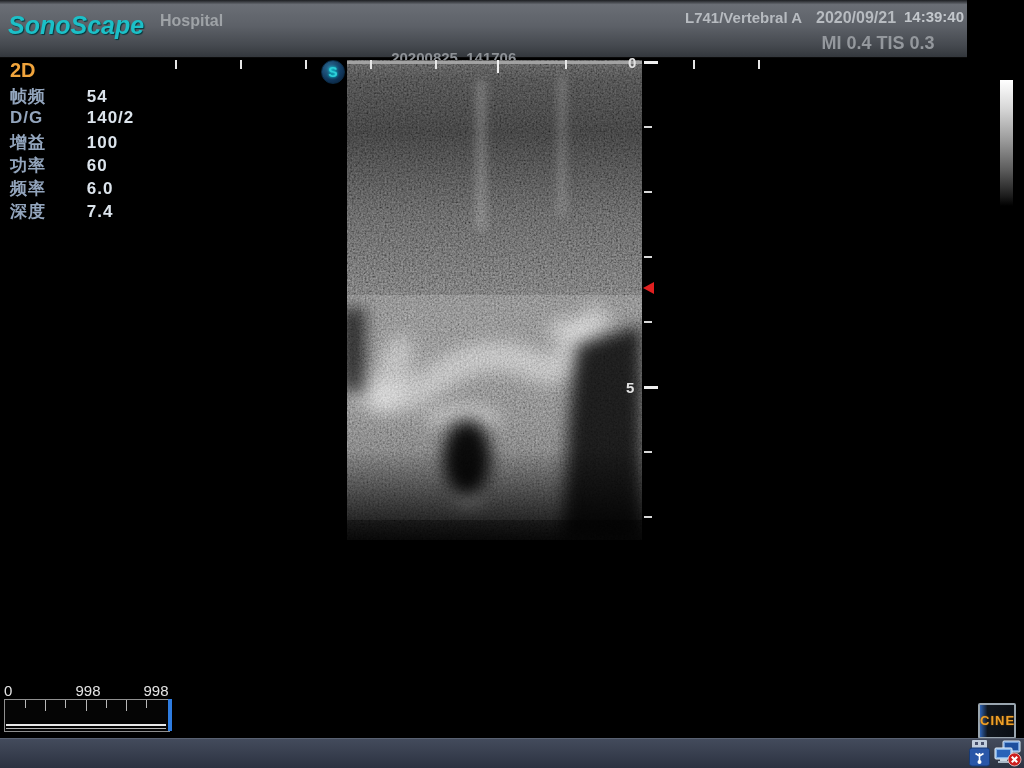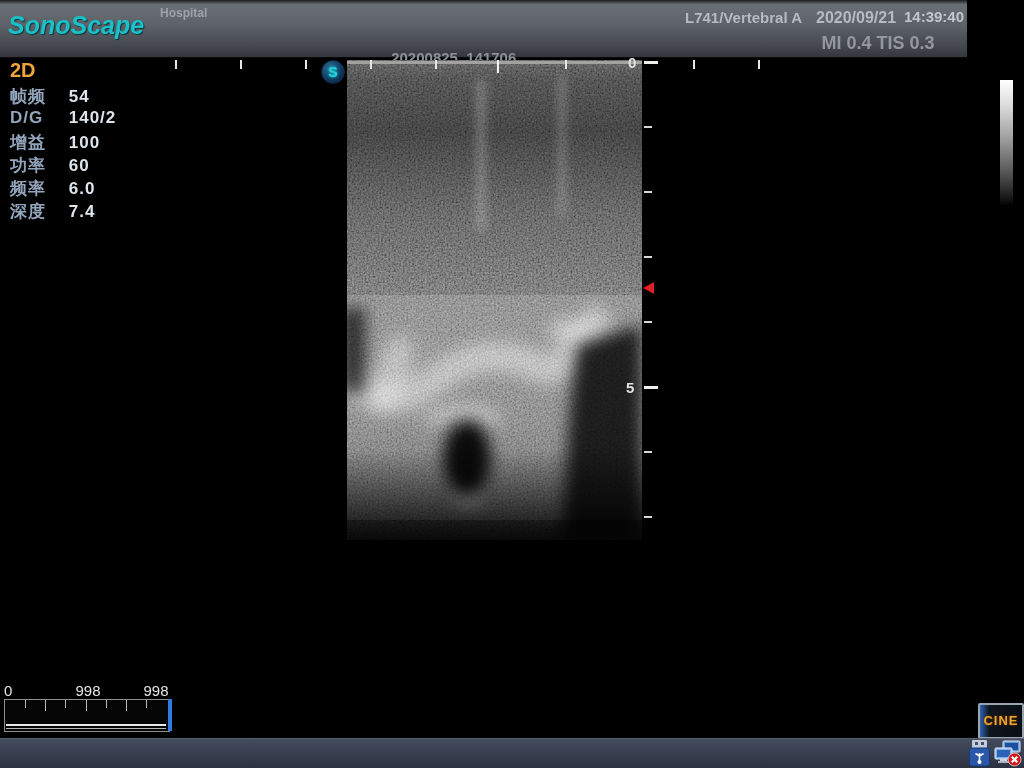--- a/index.html
+++ b/index.html
@@ -5,34 +5,34 @@
   html,body{margin:0;padding:0;background:#000;}
   #screen{position:relative;width:1024px;height:768px;background:#000;overflow:hidden;
           font-family:"Liberation Sans","DejaVu Sans",sans-serif;}
 
   
   .titlebar{position:absolute;left:0;top:0;width:967px;height:57px;
     background:linear-gradient(180deg,#1c1e21 0%,#6a6e75 8%,#5d6168 45%,#45494f 80%,#33373c 100%);
     border-bottom:1px solid #0a0a0a;}
   .brand{position:absolute;left:8px;top:11px;font-size:25px;font-weight:bold;font-style:italic;
     color:#1cc0c8;letter-spacing:0px;text-shadow:1px 1px 1px #06383c;}
-  .hospital{position:absolute;left:160px;top:6px;font-size:12px;font-weight:bold;color:#9fa3a7;}
+  .hospital{position:absolute;left:160px;top:12px;font-size:16px;font-weight:bold;color:#9fa3a7;}
   .exam{position:absolute;left:685px;top:9px;font-size:15px;font-weight:bold;color:#b7bbc0;}
   .date{position:absolute;left:816px;top:9px;font-size:16px;font-weight:bold;color:#b7bbc0;}
   .time{position:absolute;right:3px;top:8px;font-size:15px;font-weight:bold;color:#c3c7cc;}
   .filename{position:absolute;left:310px;top:49px;width:300px;text-align:center;
     font-size:15px;font-weight:bold;color:#8d9196;}
   .mitis{position:absolute;left:820px;top:33px;width:116px;text-align:center;
     font-size:18px;font-weight:bold;color:#94989d;}
 
   
   .mode{position:absolute;left:10px;top:59px;font-size:20px;font-weight:bold;color:#f0a43c;}
   .prow{position:absolute;left:10px;height:23px;font-size:17px;white-space:nowrap;}
   .plabel{display:inline-block;width:54px;color:#93a5bd;font-weight:bold;letter-spacing:1px;}
-  .pvalue{color:#dce4ec;font-weight:bold;margin-left:0;letter-spacing:1px;}
+  .pvalue{color:#dce4ec;font-weight:bold;margin-left:18px;letter-spacing:1px;}
 
   
   .smark{position:absolute;left:321px;top:60px;width:22px;height:22px;border-radius:50%;
     background:radial-gradient(circle at 35% 30%,#2a6a92 0%,#123a60 55%,#081c34 100%);
     border:1px solid #0b2a44;color:#2ed0d8;font-size:14px;font-weight:bold;
     text-align:center;line-height:22px;text-shadow:0 0 3px #0ff;}
 
   
   .htick{position:absolute;width:2px;height:9px;background:#e6e6e6;top:60px;}
   .htick.long{height:13px;background:#f2f2f2;}
@@ -53,24 +53,24 @@
   
   .cine-label{position:absolute;top:682px;font-size:15px;color:#e4e4e4;}
   .cinebar{position:absolute;left:4px;top:699px;width:166px;height:33px;
     border:1px solid #8f8f8f;background:#050505;box-sizing:border-box;}
   .cinetick{position:absolute;top:0;width:1px;background:#b8b8b8;}
   .cineline1{position:absolute;left:1px;top:24px;width:160px;height:2px;background:#e8e8e8;}
   .cineline2{position:absolute;left:1px;top:28px;width:160px;height:1px;background:#b8b8b8;}
   .cineind{position:absolute;left:163px;top:-1px;width:4px;height:32px;background:#2e7ce0;}
 
   
-  .cinebtn{position:absolute;left:978px;top:703px;width:46px;height:36px;box-sizing:border-box;
+  .cinebtn{position:absolute;left:978px;top:703px;width:38px;height:36px;box-sizing:border-box;
     border:2px solid #99a5af;border-radius:2px;
     background:linear-gradient(90deg,#2d62b4 0%,#10161e 22%,#0a0e14 100%);
-    color:#f0a028;font-size:13px;font-weight:bold;text-align:center;line-height:32px;
+    color:#f0a028;font-size:13px;font-weight:bold;text-align:right;line-height:32px;
     letter-spacing:1px;text-shadow:0 0 2px #7a4a00;}
 
   
   .taskbar{position:absolute;left:0;top:738px;width:1024px;height:30px;
     background:linear-gradient(180deg,#434b5c 0%,#3a4151 40%,#2b3140 100%);
     border-top:1px solid #596172;}
   .tray{position:absolute;right:2px;top:740px;display:flex;gap:4px;}
 </style>
 </head>
 <body>

